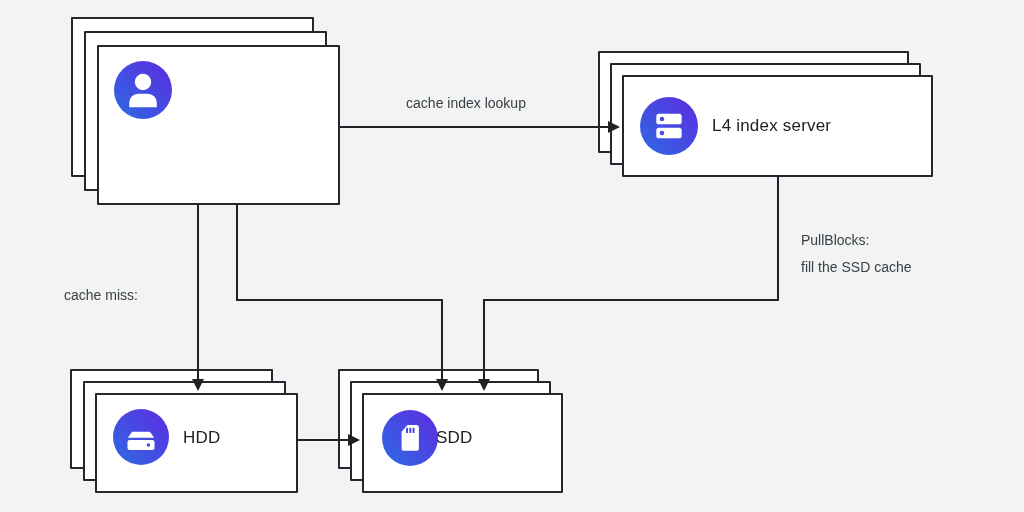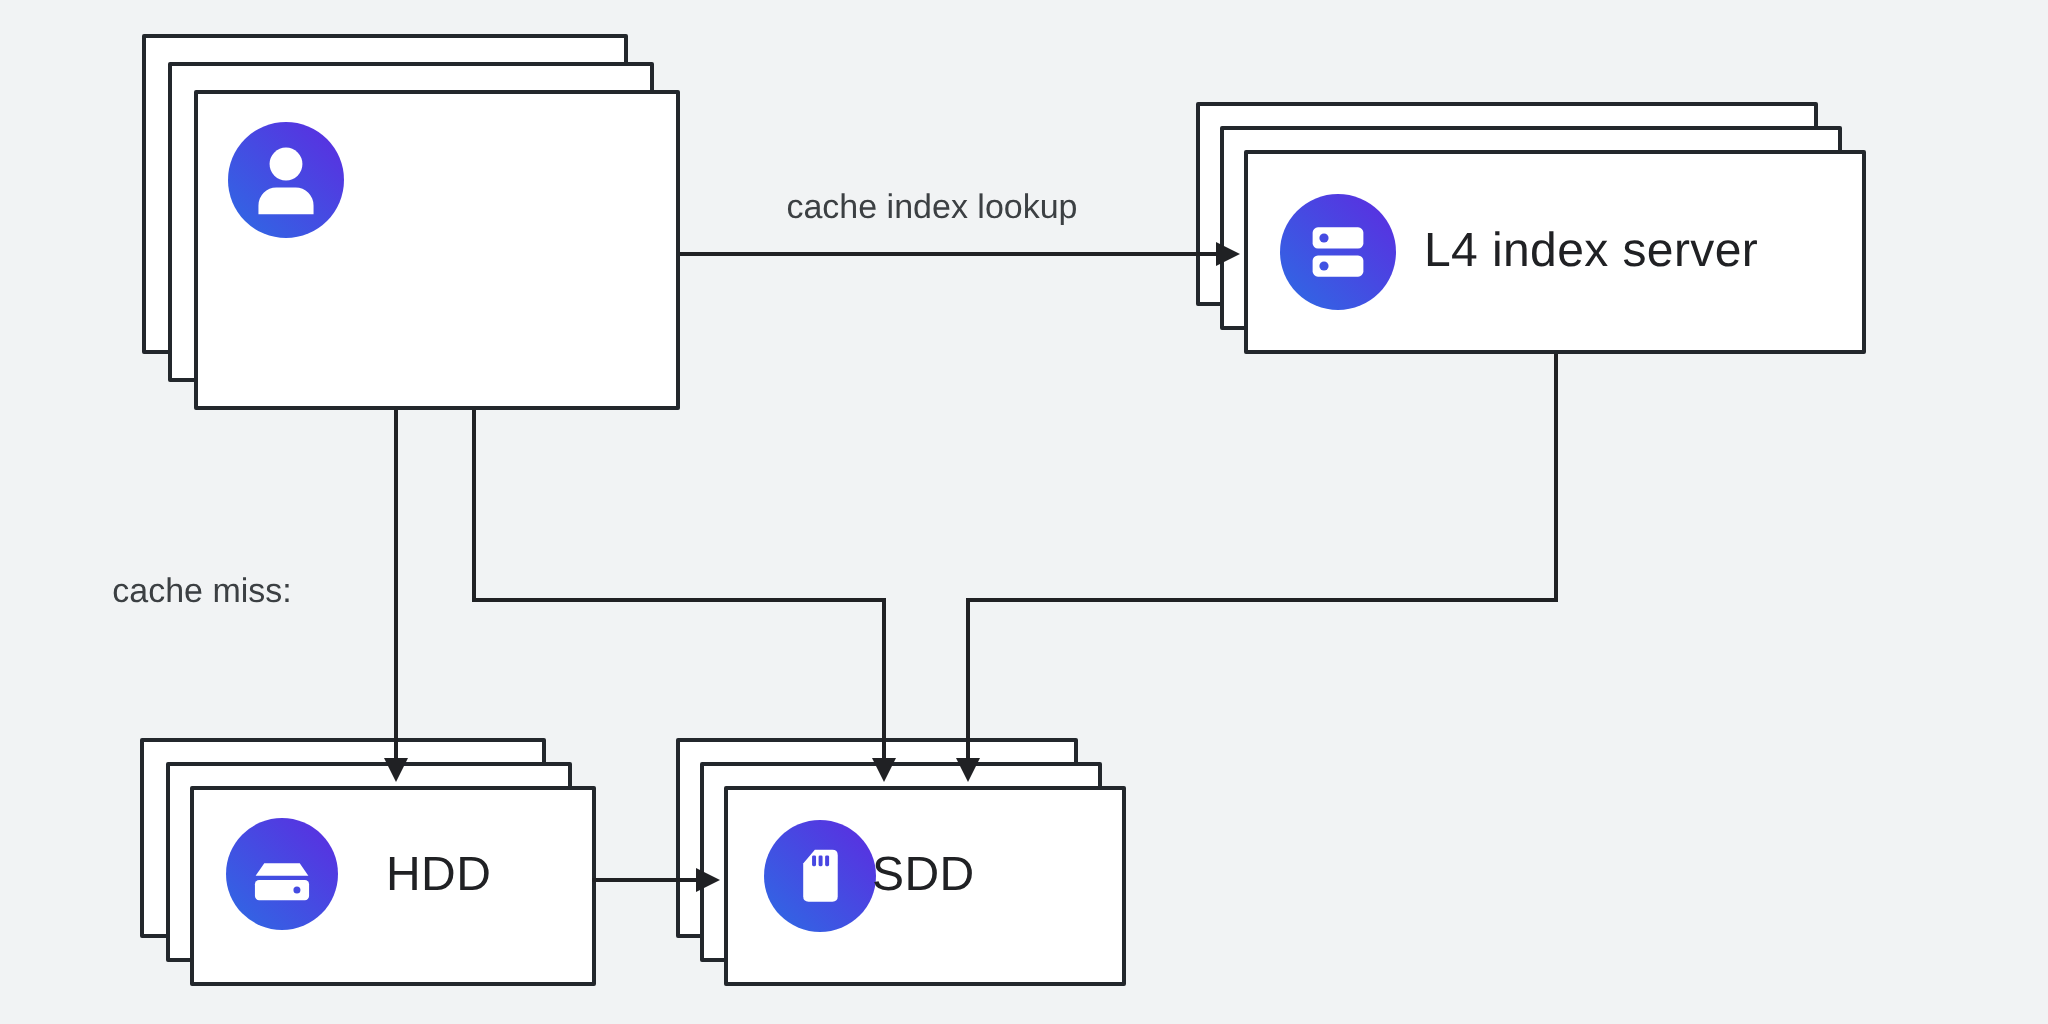--- a/index.html
+++ b/index.html
@@ -6,25 +6,25 @@
   .stage{
     position:relative;width:1024px;height:512px;
     background:#f1f3f4;overflow:hidden;
     font-family:"Liberation Sans", sans-serif;
   }
   .card{
     position:absolute;background:#ffffff;
     border:2px solid #23272c;box-sizing:border-box;border-radius:1px;
   }
   .node-label{
-    position:absolute;color:#202124;font-size:24px;font-weight:500;
+    position:absolute;color:#202124;font-size:17px;font-weight:500;
     letter-spacing:.2px;line-height:28px;white-space:nowrap;
   }
   .edge-label{
-    position:absolute;color:#3c4043;font-size:17px;line-height:27px;
+    position:absolute;color:#3c4043;font-size:14px;line-height:27px;
     white-space:nowrap;
   }
   .edge-label.center{text-align:center;}
   .edge-label.right{text-align:center;}
   .icon{position:absolute;}
   svg.overlay{
     position:absolute;left:0;top:0;width:1024px;height:512px;
     pointer-events:none;
   }
 </style>
@@ -89,21 +89,21 @@
       <mask id="m-hdd">
         <rect width="48" height="48" fill="#000"></rect>
         <path d="M16.4 19.4 h15.2 l3.7 5.3 H12.7 z" fill="#fff"></path>
         <rect x="12.4" y="26.6" width="23.2" height="8.6" rx="1.8" fill="#fff"></rect>
         <circle cx="30.4" cy="30.9" r="1.5" fill="#000"></circle>
       </mask>
     </defs>
     <circle cx="24" cy="24" r="24" fill="url(#g-hdd)"></circle>
     <rect width="48" height="48" fill="#ffffff" mask="url(#m-hdd)"></rect>
   </svg>
-  <div class="node-label" style="left:193px;top:424px">HDD</div>
+  <div class="node-label" style="left:183px;top:424px">HDD</div>
 
   <div class="card" style="left:338px;top:369px;width:201px;height:100px"></div>
   <div class="card" style="left:350px;top:381px;width:201px;height:100px"></div>
   <div class="card" style="left:362px;top:393px;width:201px;height:100px"></div>
 
   <svg class="icon" style="left:382px;top:410px" width="56" height="56" viewBox="0 0 48 48">
     <defs>
       <linearGradient id="g-sd" x1="0" y1="1" x2="1" y2="0">
         <stop offset="0" stop-color="#2d6be4"></stop>
           <stop offset="1" stop-color="#5d2be0"></stop>
@@ -136,14 +136,18 @@
 
   <div class="edge-label center" style="left:356px;top:90px;width:220px">cache index lookup</div>
 
   <div class="edge-label" style="left:265px;top:227px">
   </div>
 
   <div class="edge-label right" style="left:30px;top:282px;width:142px">
     <div>cache miss:</div>
   </div>
 
+  <div class="edge-label" style="left:801px;top:227px">
+    <div>PullBlocks:</div>
+    <div>fill the SSD cache</div>
+  </div>
 
 </div>
 
 </body></html>

